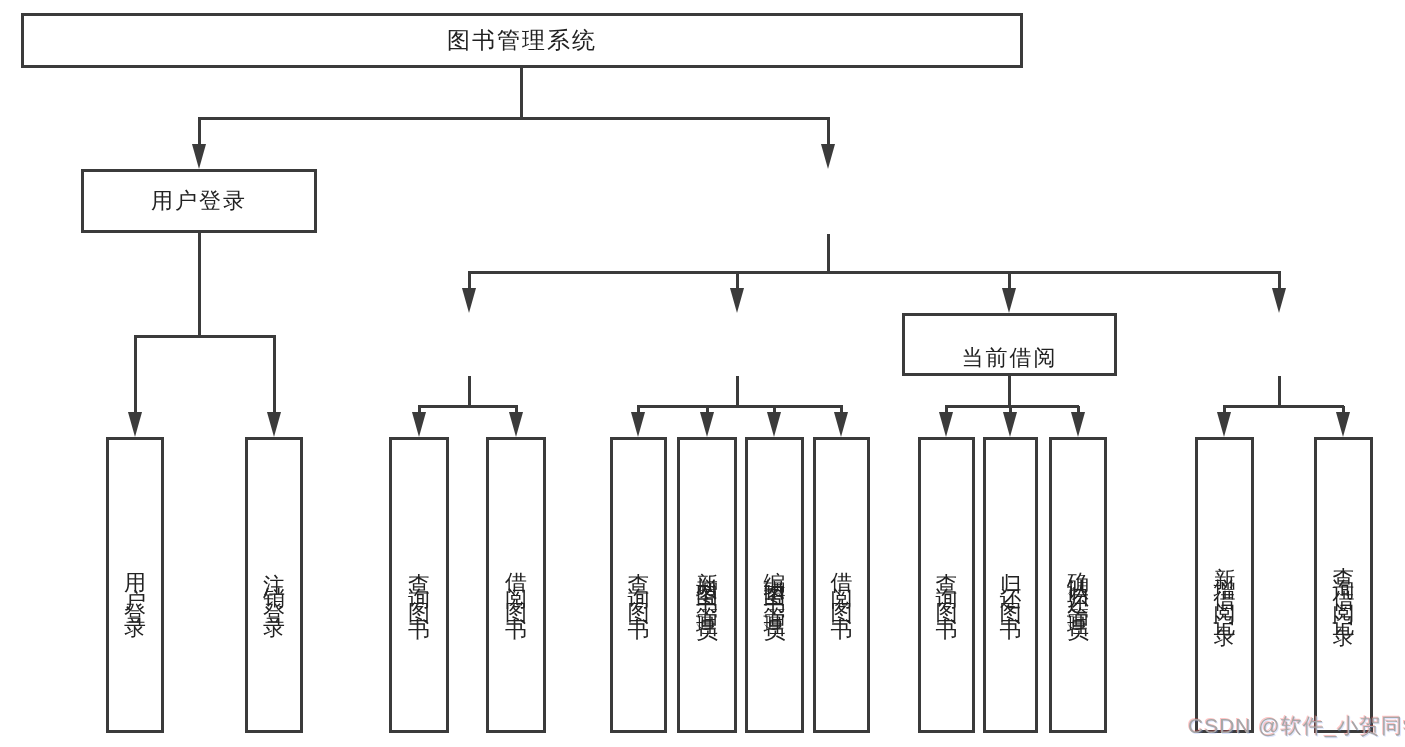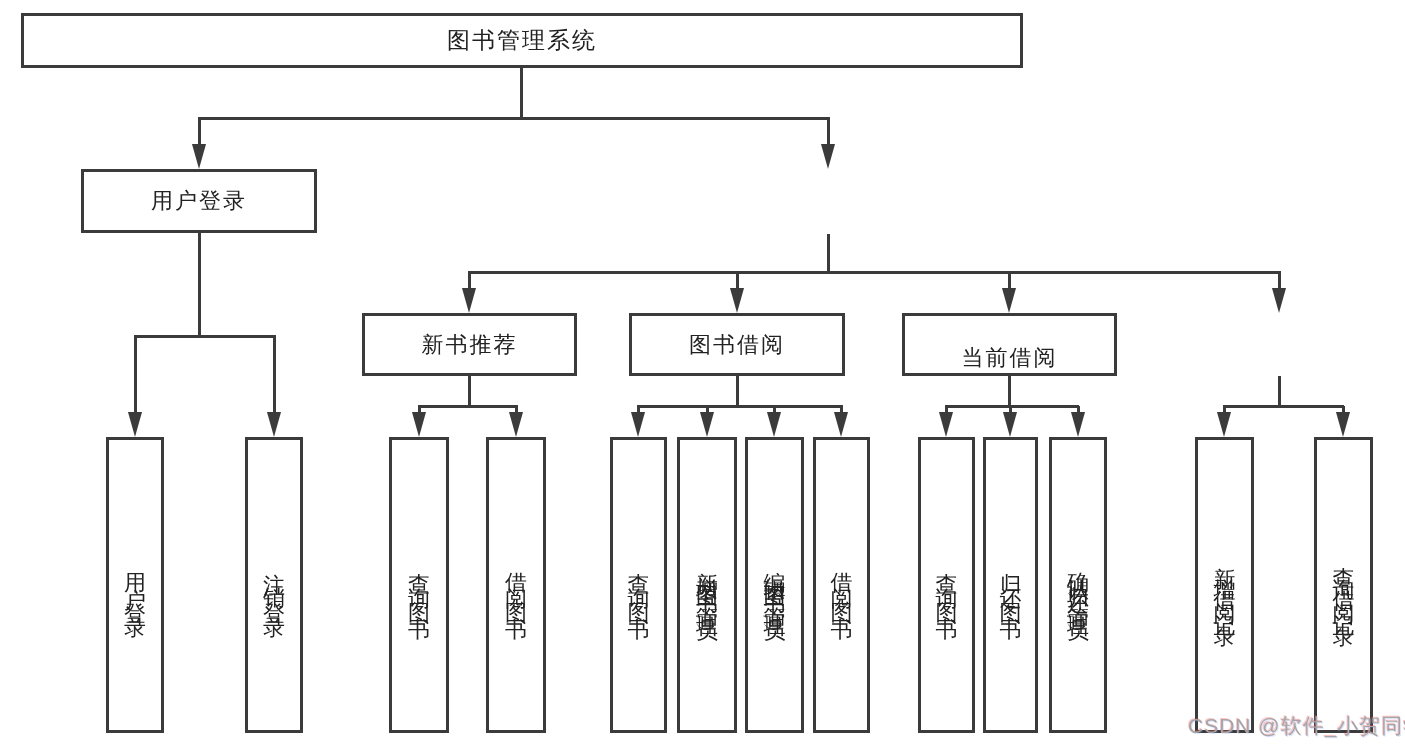--- a/index.html
+++ b/index.html
@@ -72,26 +72,20 @@
   <div class="h" style="left:468px;top:271px;width:813px;"></div>
   <div class="v" style="left:468px;top:272px;height:18px;"></div>
   <div class="a" style="left:462px;top:288px;"></div>
   <div class="v" style="left:736px;top:272px;height:18px;"></div>
   <div class="a" style="left:730px;top:288px;"></div>
   <div class="v" style="left:1008px;top:272px;height:18px;"></div>
   <div class="a" style="left:1002px;top:288px;"></div>
   <div class="v" style="left:1278px;top:272px;height:18px;"></div>
   <div class="a" style="left:1272px;top:288px;"></div>
 
-  <div class="box" style="left:362px;top:313px;width:215px;height:63px;">
-    <span>新书推荐</span>
-  </div>
-  <div class="box" style="left:629px;top:313px;width:216px;height:63px;">
-    <span>图书借阅</span>
-  </div>
   <div class="box" style="left:902px;top:313px;width:215px;height:63px;align-items:flex-end;">
     <span>当前借阅</span>
   </div>
 
   <div class="v" style="left:468px;top:376px;height:30px;"></div>
   <div class="h" style="left:418px;top:405px;width:100px;"></div>
   <div class="v" style="left:418px;top:406px;height:8px;"></div>
   <div class="a" style="left:412px;top:412px;"></div>
   <div class="v" style="left:515px;top:406px;height:8px;"></div>
   <div class="a" style="left:509px;top:412px;"></div>

